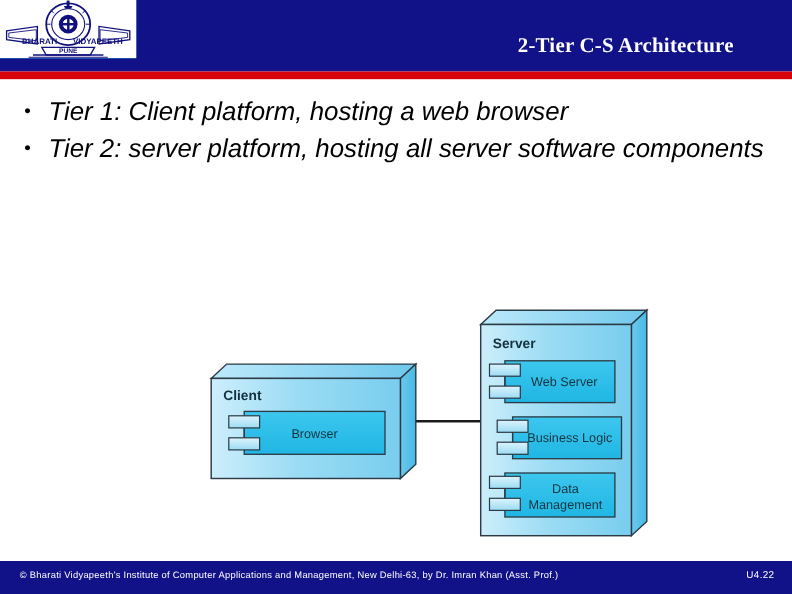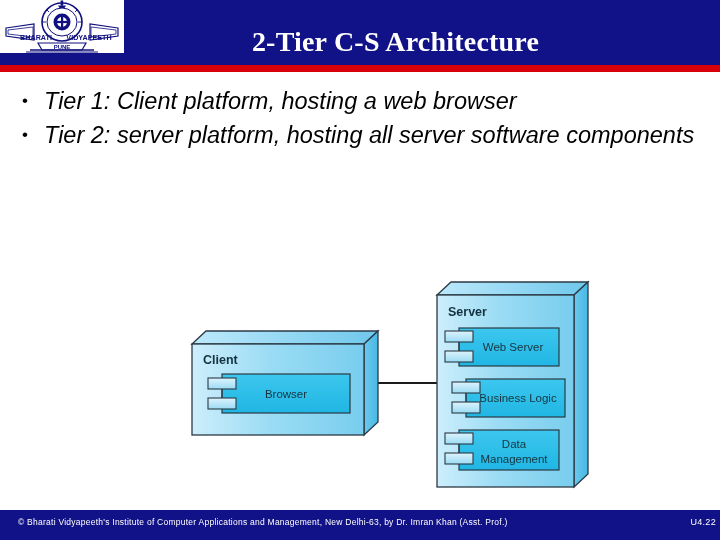--- a/index.html
+++ b/index.html
@@ -34,25 +34,25 @@
     width: 124px; height: 53px;
     background: #0ea5e9;
     overflow: hidden;
   }
   .logo-svg { display:block; }
 
   .slide-title {
     position: absolute;
     left: 124px; top: 28px;
     width: 543px;
-    text-align: center;
+    text-align: right;
     color: #ffffff;
     font-family: "Liberation Serif", serif;
     font-weight: bold;
-    font-size: 28px;
+    font-size: 19px;
     line-height: 28px;
     letter-spacing: 0.2px;
     white-space: nowrap;
   }
 
   
   .bullets {
     position: absolute;
     left: 22px; top: 84px;
     width: 676px;
@@ -94,21 +94,21 @@
     position: absolute;
     left: 18px; top: 516px;
     color: #ffffff;
     font-size: 8.5px;
     line-height: 12px;
     letter-spacing: 0.25px;
     white-space: nowrap;
   }
   .footer-page {
     position: absolute;
-    right: 4px; top: 516px;
+    right: 16px; top: 516px;
     color: #ffffff;
     font-size: 9px;
     line-height: 12px;
     letter-spacing: 0.3px;
     white-space: nowrap;
   }
 </style>
 </head>
 <body>
 

